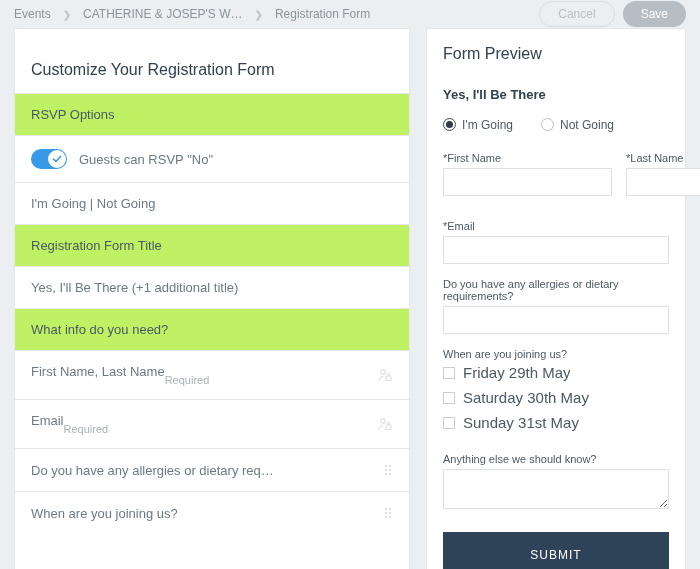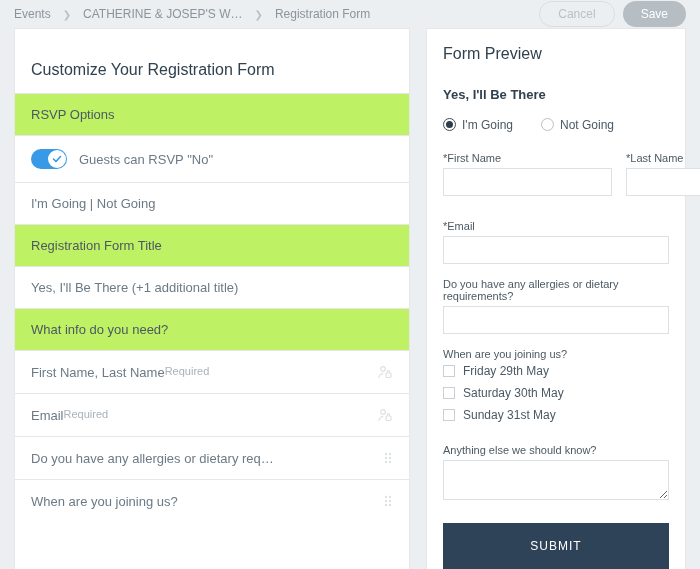--- a/index.html
+++ b/index.html
@@ -50,21 +50,21 @@
 
   
   .row {
     border-bottom:1px solid var(--border);
     padding:13px 16px;
     display:flex; align-items:center;
     min-height:42px;
   }
   .row.title { font-size:16px; color:var(--text-dark); padding-top:32px; padding-bottom:14px;}
   .row.section { background:#bef264; color:#4B5963; font-size:13px;}
-  .row .sub { font-size:11px; color:var(--text-light); margin-top:0;}
+  .row .sub { font-size:11px; color:var(--text-light); margin-top:10px;}
   .row .stack { display:flex; }
   .row .right-icon { margin-left:auto; color:#DADEE2; }
   .row.trunc { white-space:nowrap; overflow:hidden; text-overflow:ellipsis; display:flex;}
   .row.trunc .label-trunc { overflow:hidden; text-overflow:ellipsis; white-space:nowrap; max-width:330px;}
 
   
   .toggle {
     width:36px; height:20px; border-radius:10px; background:var(--blue);
     position:relative; margin-right:12px; flex:none;
   }
@@ -92,21 +92,21 @@
   .fields-row { display:flex; gap:14px; margin-bottom:24px;}
   .field { flex:1; display:flex; flex-direction:column; }
   .field label, .lbl { font-size:11px; color:#4B5963; margin-bottom:4px;}
   .inp {
     height:28px; border:1px solid #DDE1E4; background:#fff;
     font-size:12px; padding:0 6px;
   }
   .inp.full { width:100%; }
   .ta { height:40px; }
   .block { margin-bottom:14px; }
-  .cb-row { display:flex; align-items:center; gap:8px; font-size:12px; color:#4B5963; margin-bottom:8px;}
+  .cb-row { display:flex; align-items:center; gap:8px; font-size:15px; color:#4B5963; margin-bottom:8px;}
   .cb { width:12px; height:12px; border:1px solid #C9CFD4; background:#fff;}
   .submit {
     margin-top:6px;
     height:46px; background:var(--navy); color:#fff;
     font-size:12px; letter-spacing:1px;
     display:flex; align-items:center; justify-content:center;
     cursor:pointer;
   }
 </style>
 </head>

